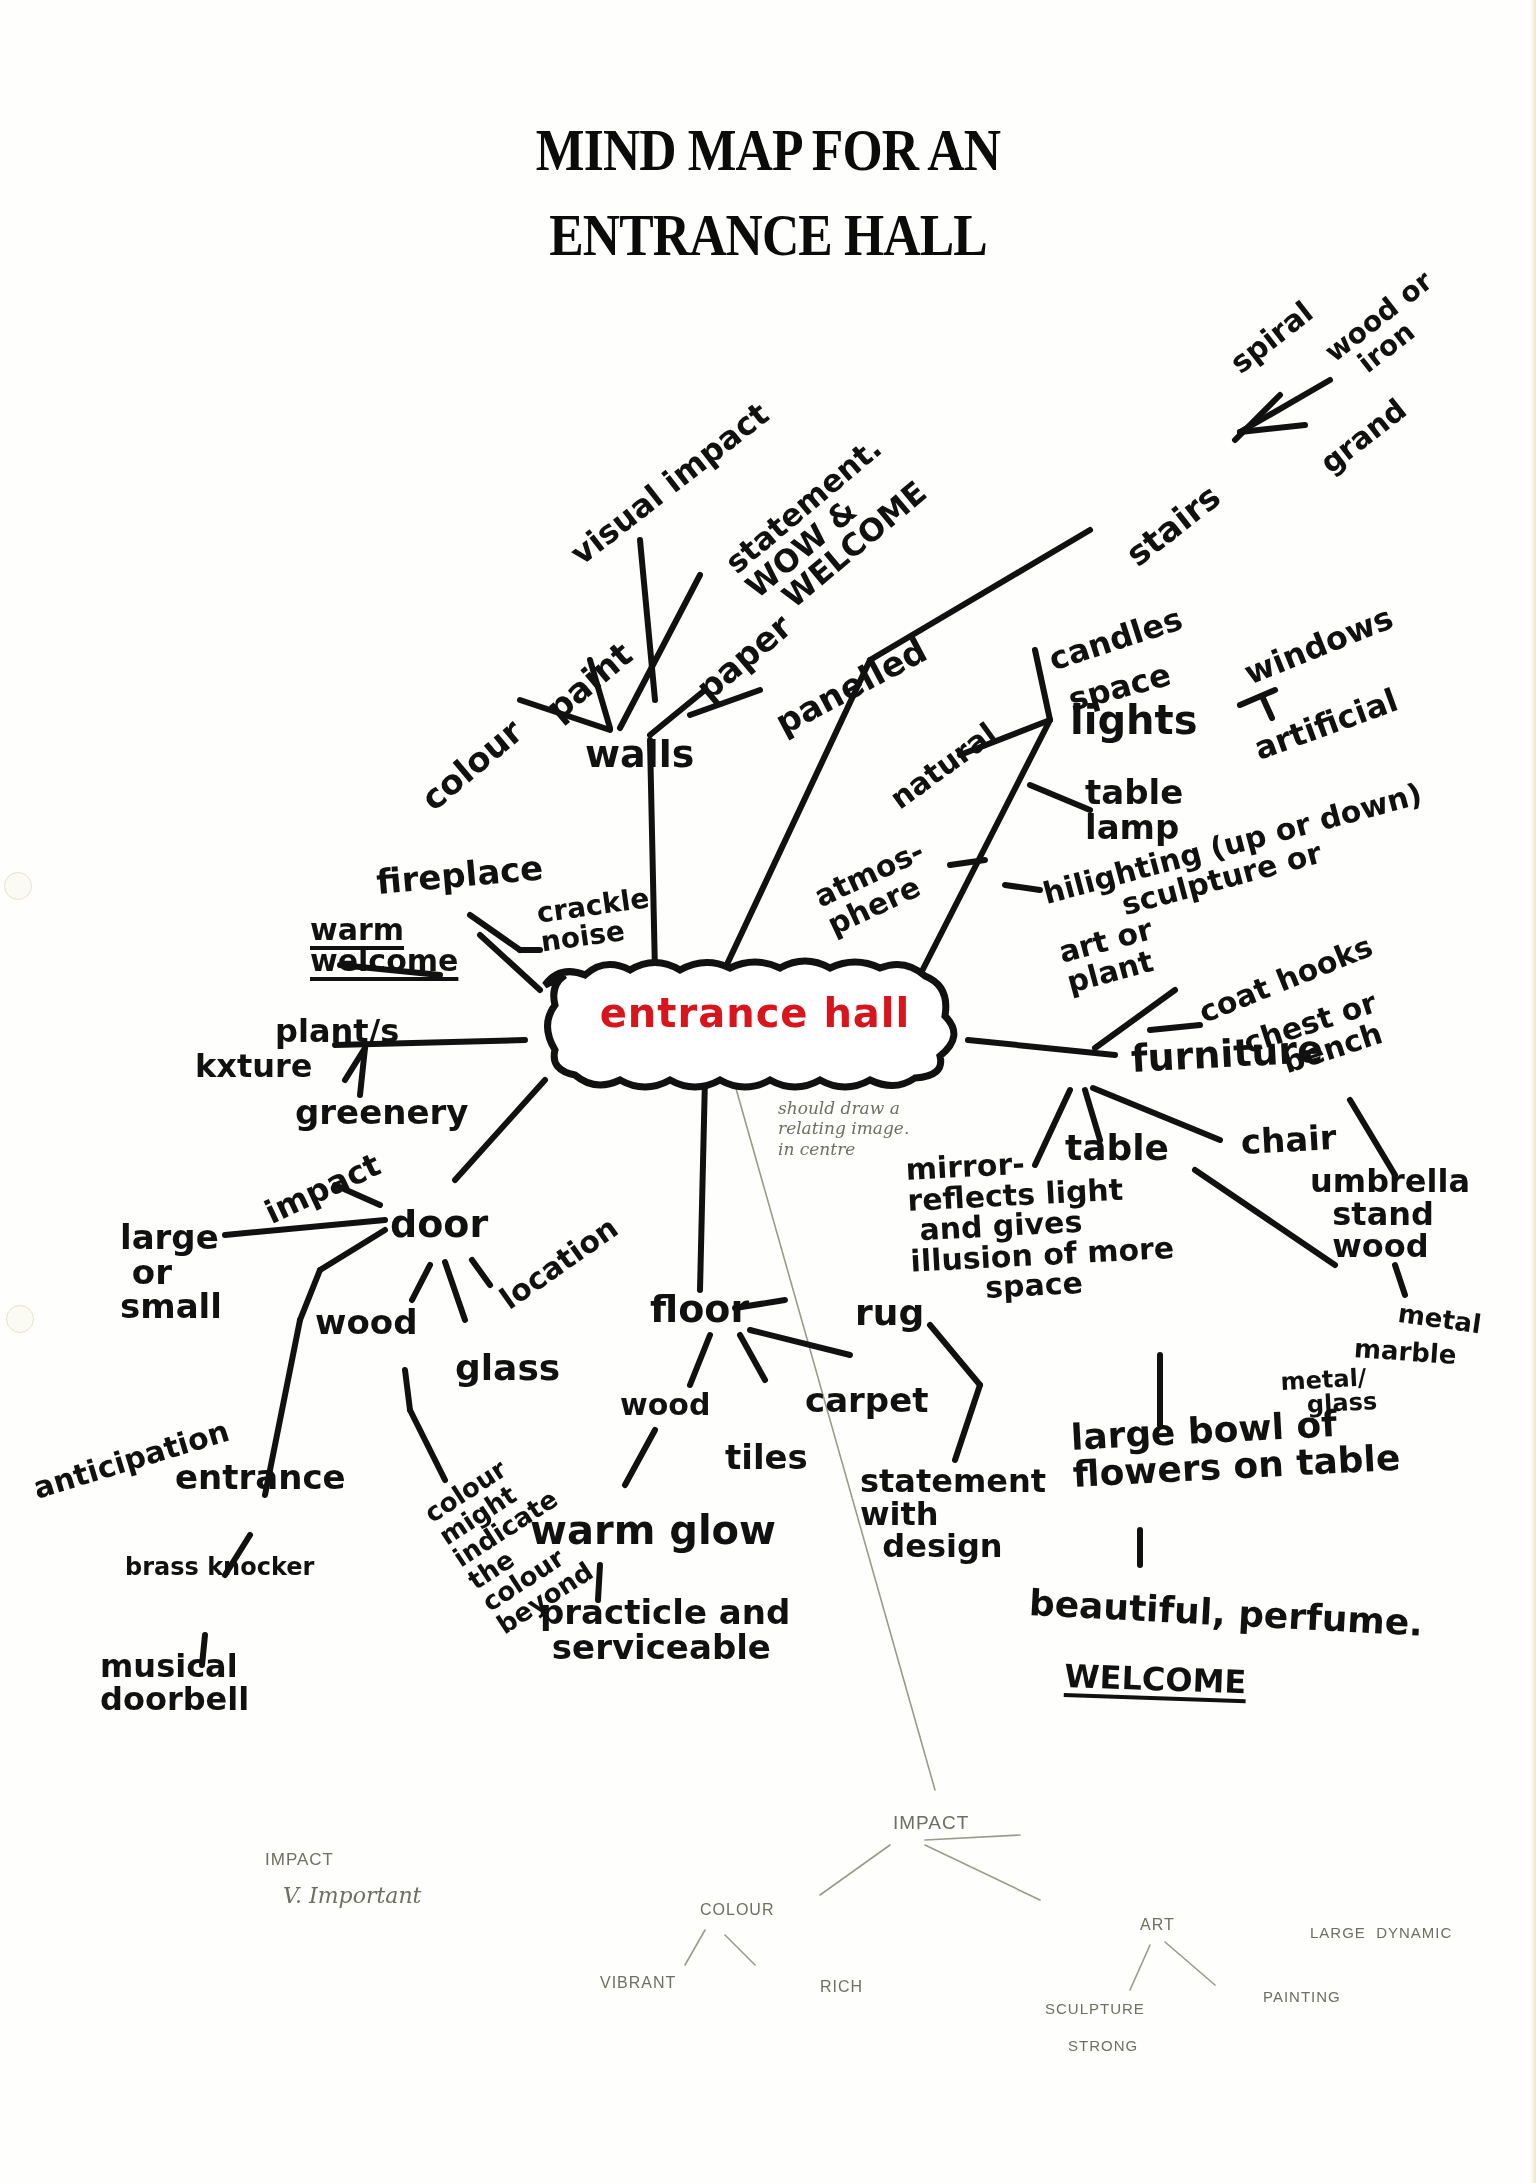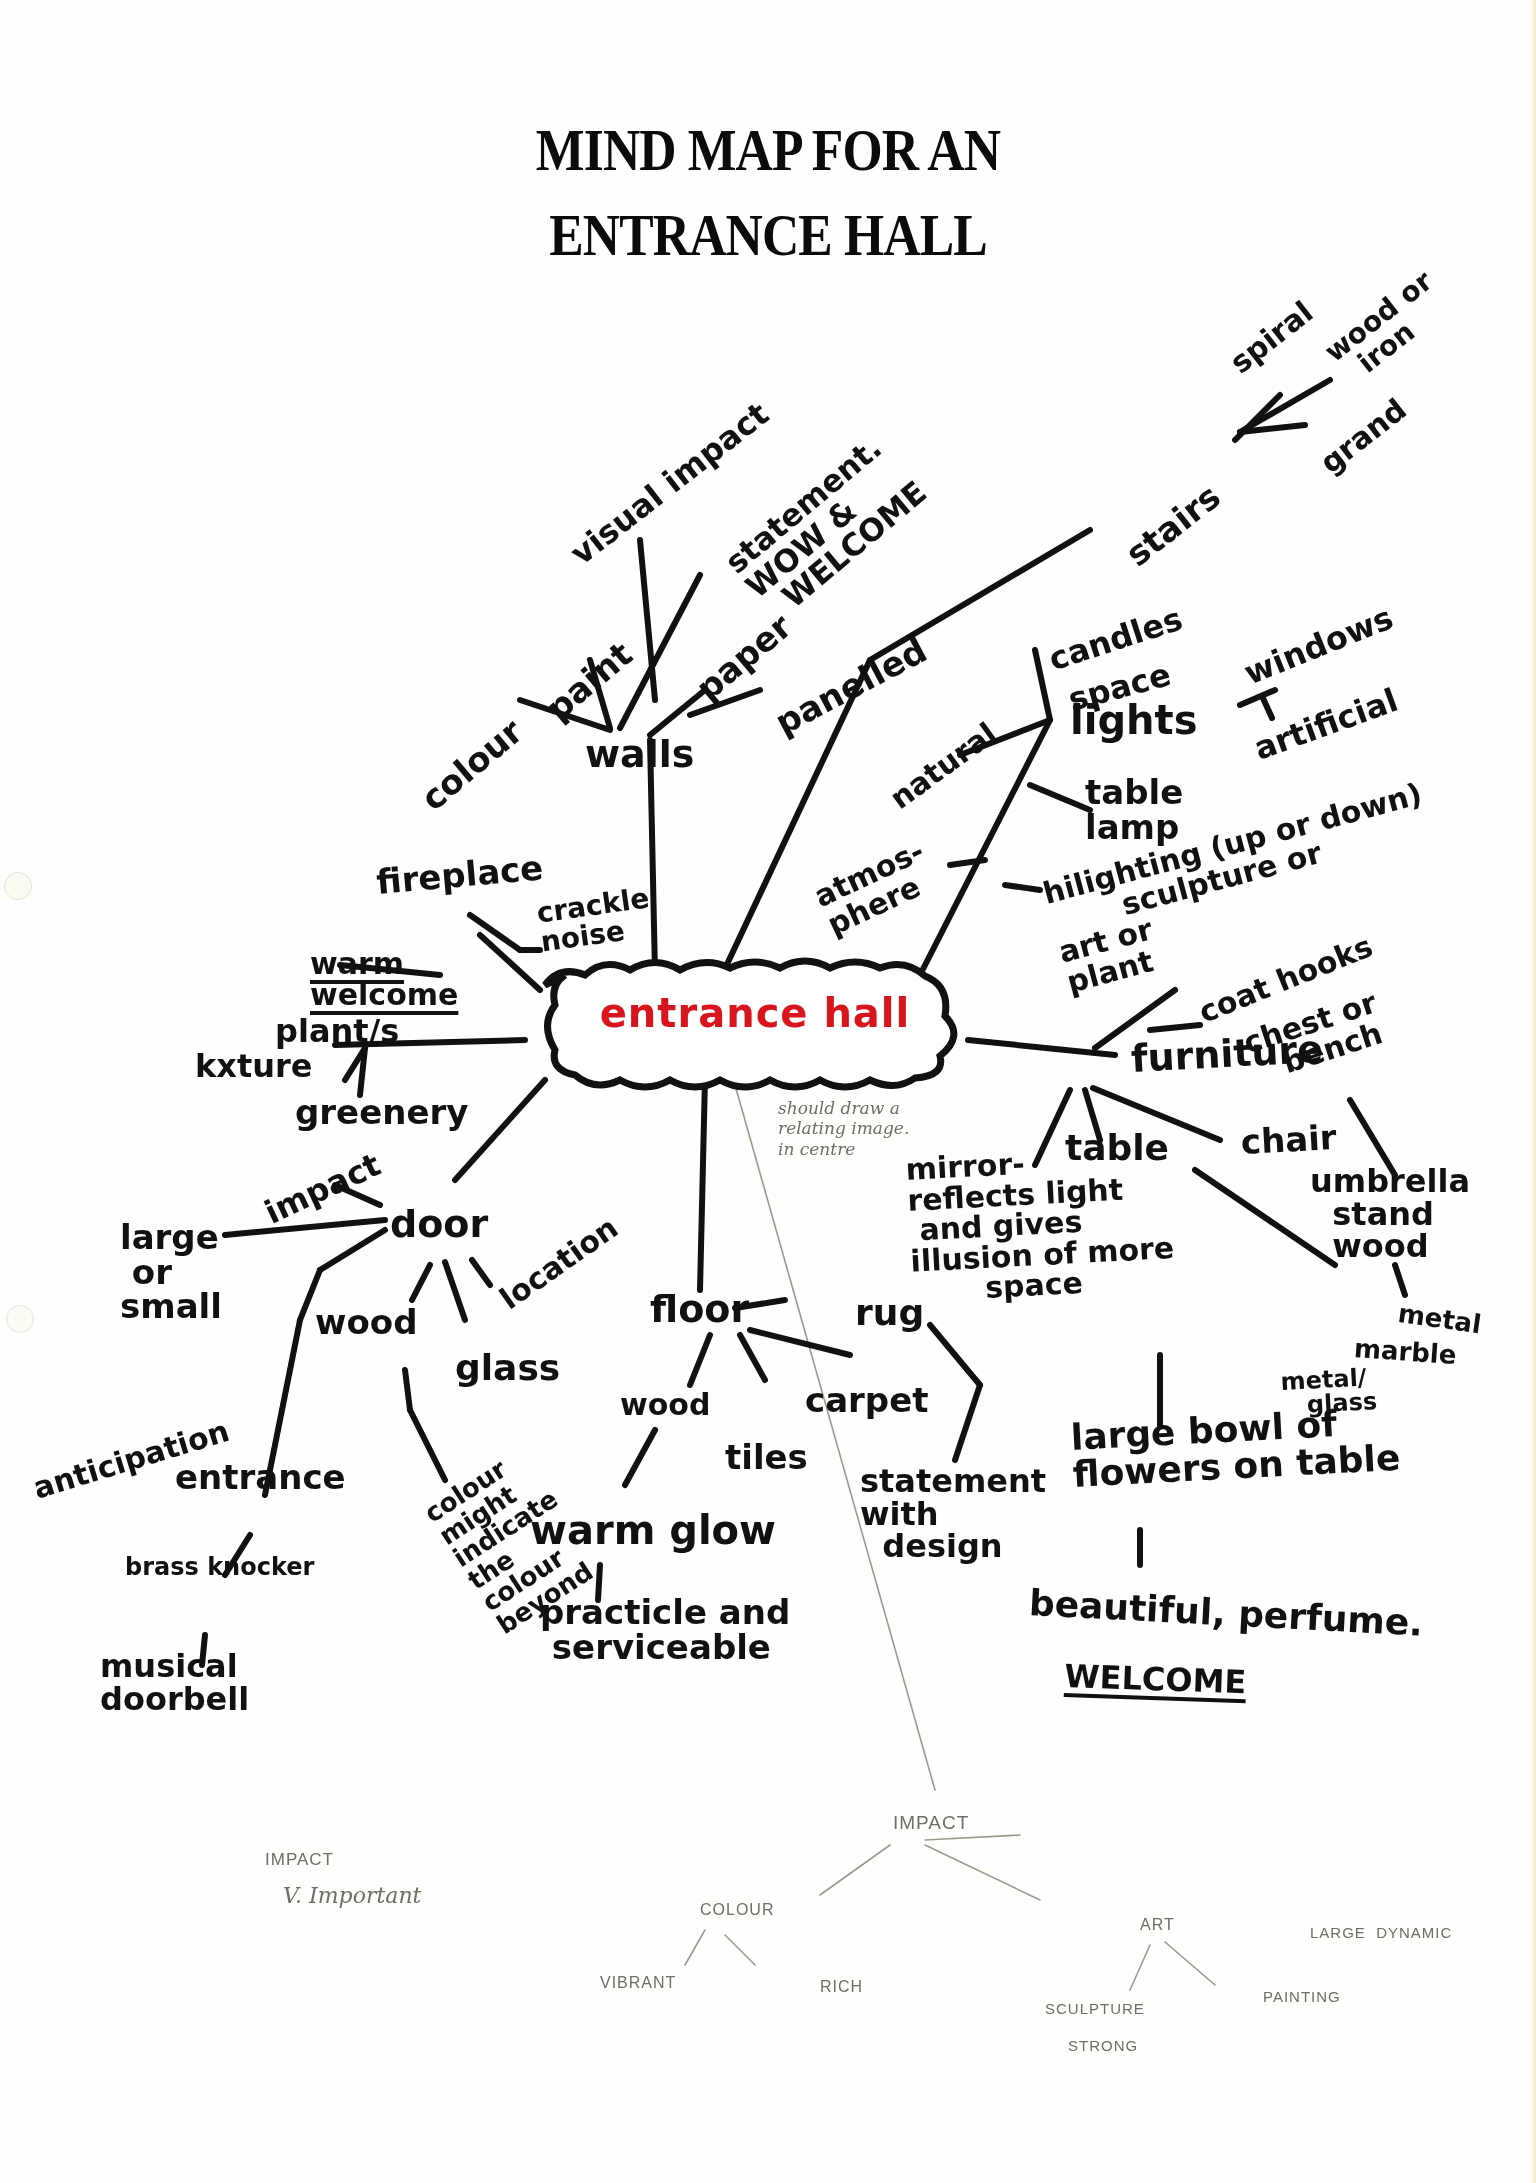--- a/index.html
+++ b/index.html
@@ -149,21 +149,21 @@
   wood</div>
     <div class="node" style="left: 1400px; top: 1300px; font-size: 26px; transform: rotate(8deg);">metal</div>
     <div class="node" style="left: 1355px; top: 1335px; font-size: 26px; transform: rotate(4deg);">marble</div>
     <div class="node" style="left: 1280px; top: 1370px; font-size: 24px; transform: rotate(-3deg);">metal/
    glass</div>
     <div class="node" style="left: 1070px; top: 1420px; font-size: 36px; transform: rotate(-3deg);">large bowl of
 flowers on table</div>
     <div class="node" style="left: 1030px; top: 1585px; font-size: 36px; transform: rotate(3deg);">beautiful, perfume.</div>
     <div class="node ul" style="left: 1065px; top: 1660px; font-size: 32px; transform: rotate(2deg);">WELCOME</div>
     <div class="node" style="left: 375px; top: 865px; font-size: 34px; transform: rotate(-5deg);">fireplace</div>
-    <div class="node ul" style="left: 310px; top: 915px; font-size: 30px; transform: rotate(0deg); margin-top: 34px;">warm
+    <div class="node ul" style="left: 310px; top: 915px; font-size: 30px; transform: rotate(0deg);">warm
 welcome</div>
     <div class="node" style="left: 535px; top: 900px; font-size: 28px; transform: rotate(-8deg);">crackle
 noise</div>
     <div class="node" style="left: 275px; top: 1015px; font-size: 32px; transform: rotate(0deg);">plant/s</div>
     <div class="node" style="left: 195px; top: 1050px; font-size: 32px; transform: rotate(0deg);">kxture</div>
     <div class="node" style="left: 295px; top: 1095px; font-size: 34px; transform: rotate(0deg);">greenery</div>
     <div class="node" style="left: 260px; top: 1200px; font-size: 32px; transform: rotate(-25deg);">impact</div>
     <div class="node" style="left: 390px; top: 1205px; font-size: 38px; transform: rotate(0deg);">door</div>
     <div class="node" style="left: 120px; top: 1220px; font-size: 34px; transform: rotate(0deg);">large
  or

